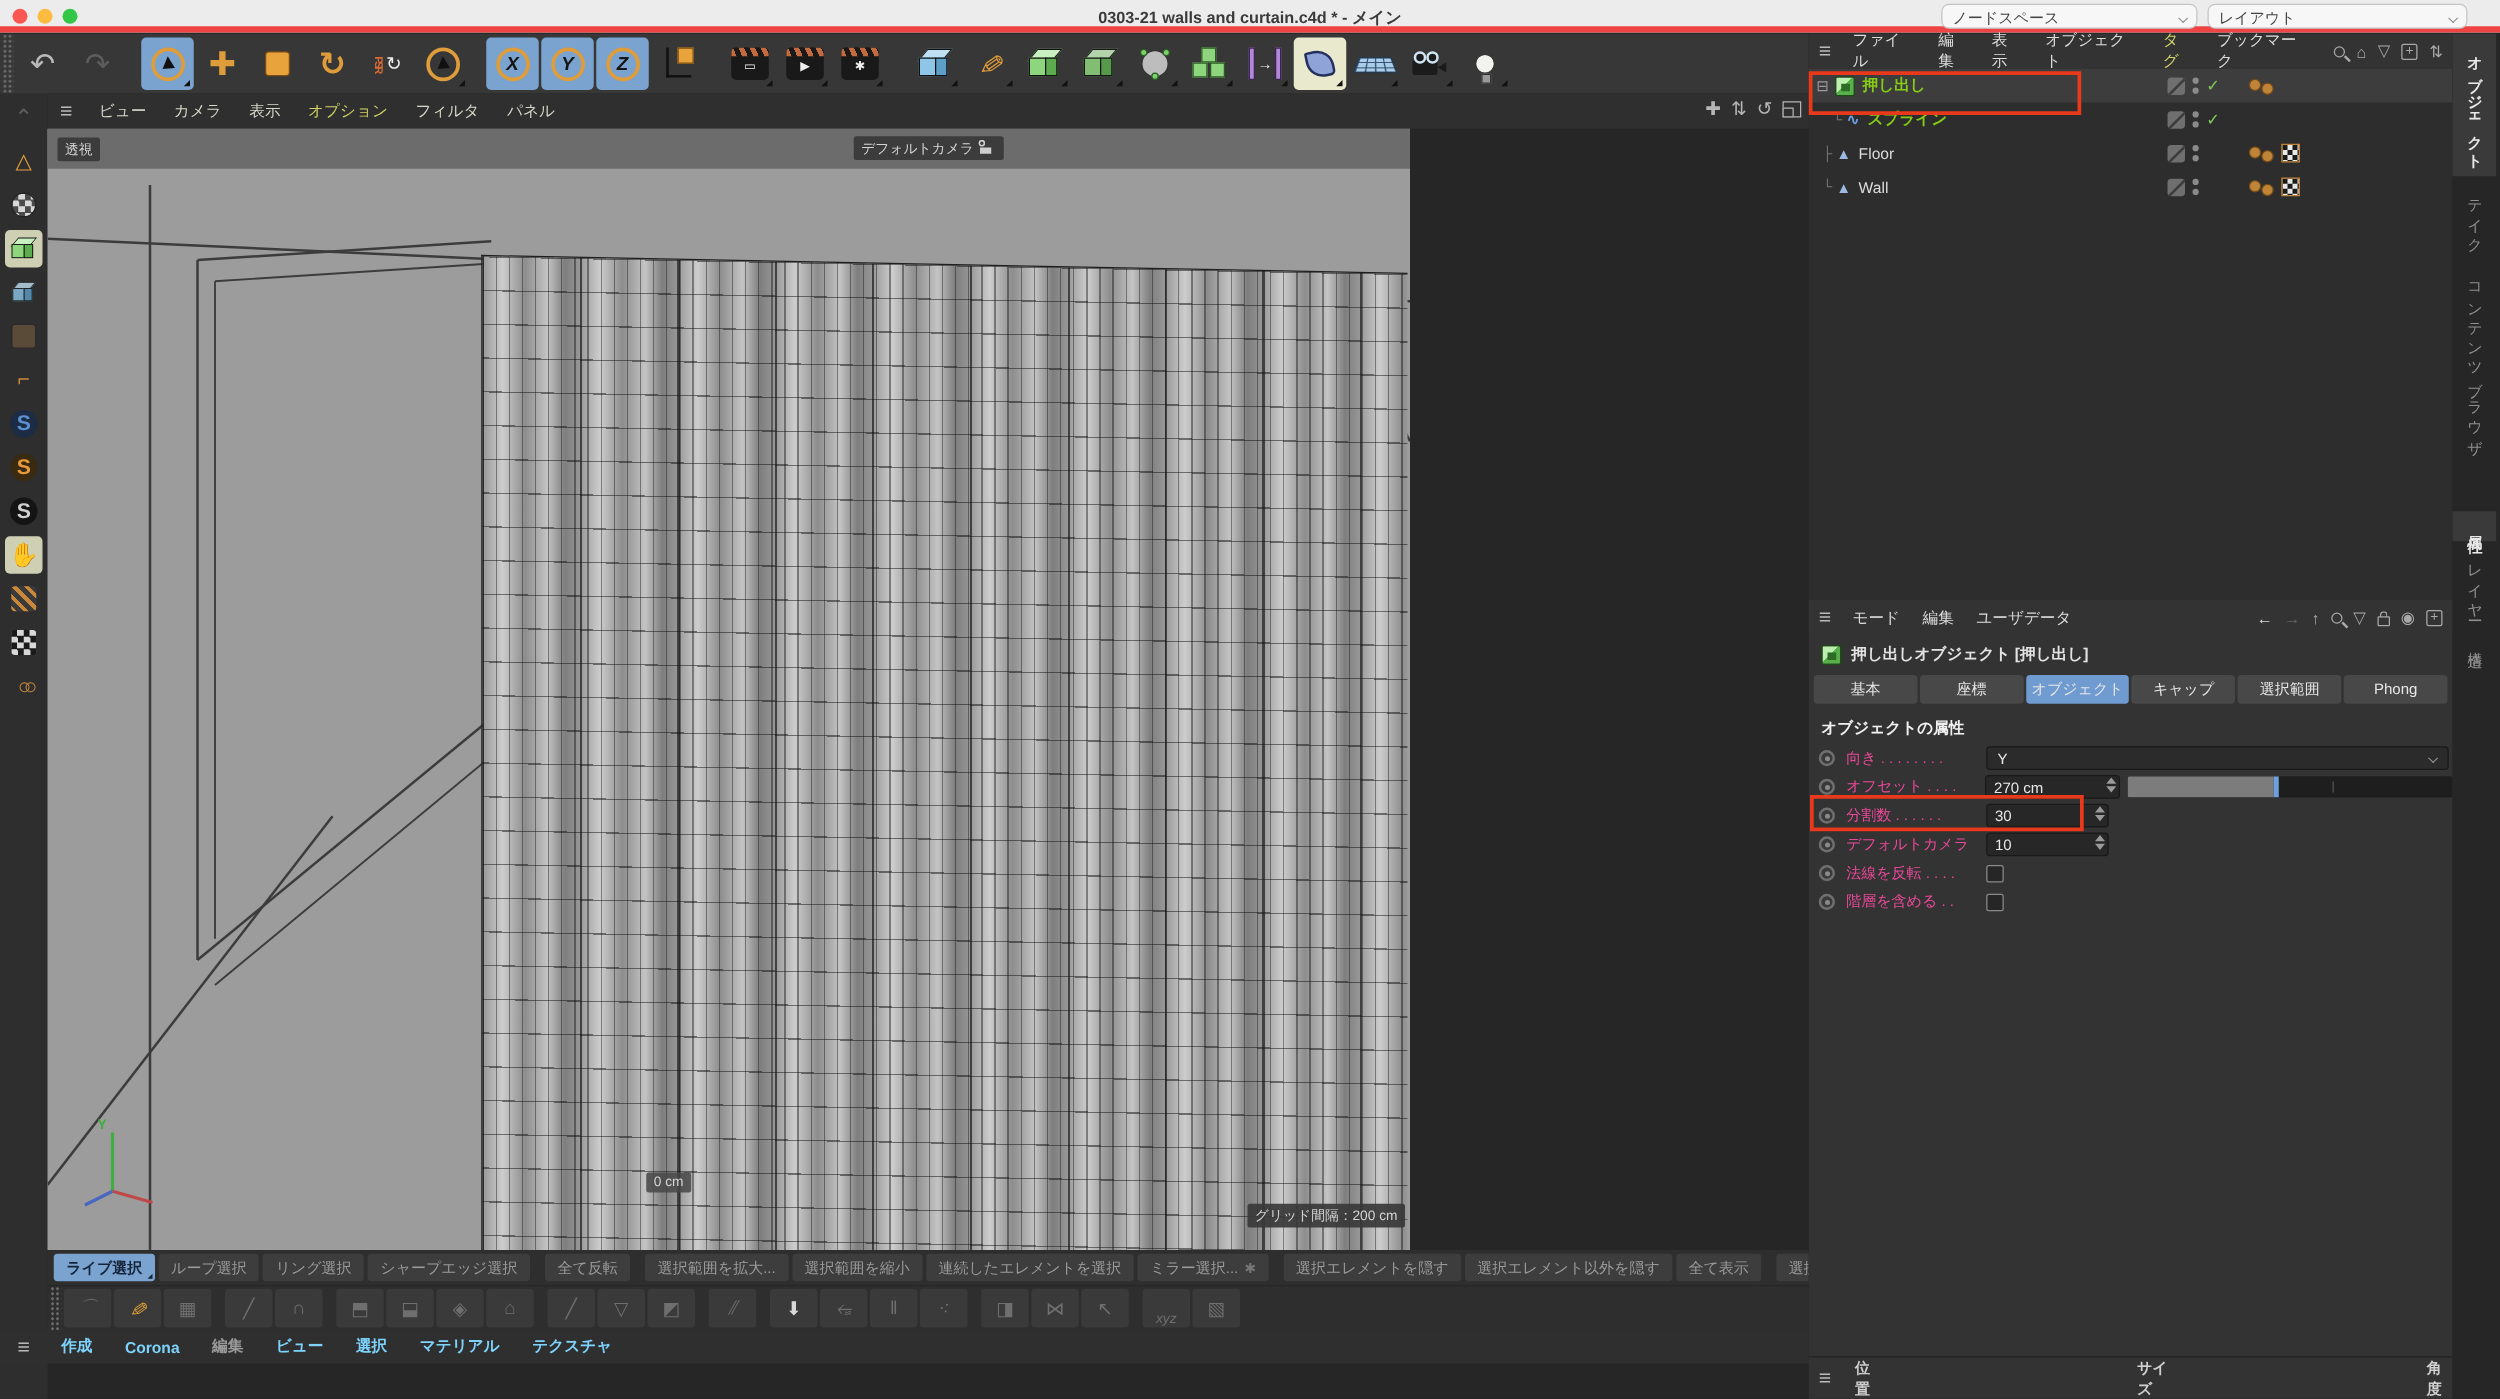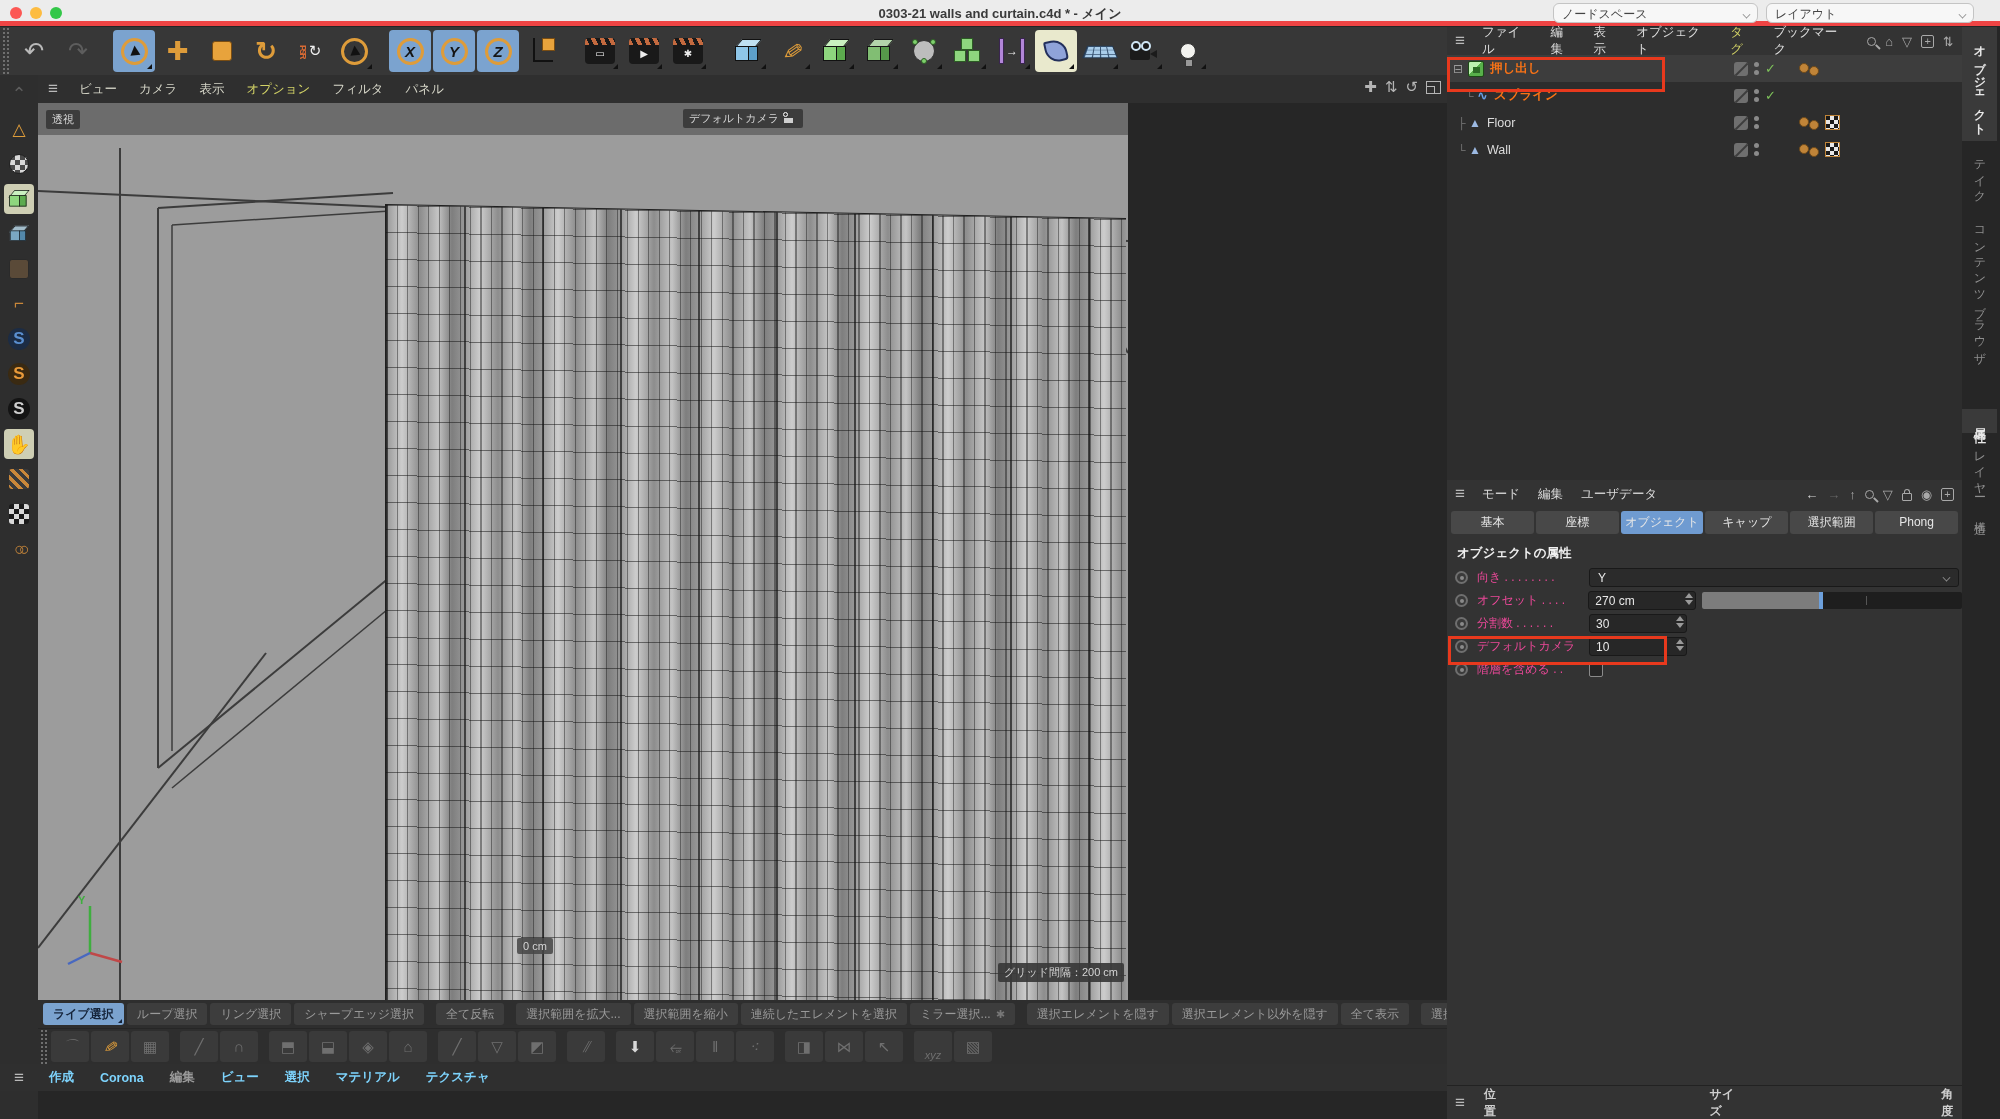--- a/index.html
+++ b/index.html
@@ -142,21 +142,21 @@
   .mag { width:9px; height:9px; border:1.7px solid #a9a9a9; border-radius:50%; position:relative; display:inline-block; }
   .mag::after { content:""; position:absolute; left:7px; top:8px; width:6px; height:1.7px; background:#a9a9a9; transform:rotate(45deg); }
   .plusbox { width:13px; height:13px; border:1.5px solid #a9a9a9; border-radius:2px; display:flex;
     align-items:center; justify-content:center; font-size:11px; color:#a9a9a9; line-height:1; }
   .lockico { width:10px; height:8px; border:1.5px solid #a9a9a9; border-radius:1px; position:relative; margin-top:5px; }
   .lockico::before { content:""; position:absolute; left:1px; top:-5px; width:4px; height:4px;
     border:1.5px solid #a9a9a9; border-bottom:none; border-radius:4px 4px 0 0; }
 
   .om-row { height:27px; display:flex; align-items:center; font-size:12.5px; position:relative; }
   .om-row .name { margin-left:6px; }
-  .om-name-orange { color:#f97316; font-weight:bold; }
+  .om-name-orange { color:#84cc16; font-weight:bold; }
   .om-name-white { color:#dcdcdc; }
   .om-toggles { position:absolute; left:287px; display:flex; align-items:center; gap:6px; }
   .slashbox { width:14px; height:14px; background:#6f6f6f; border-radius:3px; position:relative; overflow:hidden; }
   .slashbox::after { content:""; position:absolute; left:-2px; top:6px; width:20px; height:1.5px; background:#3d3d3d; transform:rotate(-45deg); }
   .dots2 { display:flex; flex-direction:column; gap:3px; }
   .dots2 i { width:5px; height:5px; border-radius:50%; background:#8a8a8a; }
   .chk { color:#7ec25a; font-size:13px; font-weight:bold; }
   .om-tags { position:absolute; left:352px; display:flex; align-items:center; gap:4px; }
   .tagdots { position:relative; width:22px; height:12px; }
   .tagdots i { position:absolute; width:10px; height:10px; border-radius:50%; background:#c08438; border:1px solid #6e4a1a; }
@@ -701,20 +701,24 @@
       <span style="color:#666;">→</span>
       <span>↑</span>
       <span class="mag"></span>
       <span>▽</span>
       <span class="lockico"></span>
       <span>◉</span>
       <span class="plusbox">+</span>
     </div>
   </div>
 
+  <div class="title-row">
+    <span class="gcube"></span>
+    <span>押し出しオブジェクト [押し出し]</span>
+  </div>
 
   <div id="am-tabs">
     <span class="am-tab">基本</span>
     <span class="am-tab">座標</span>
     <span class="am-tab active">オブジェクト</span>
     <span class="am-tab">キャップ</span>
     <span class="am-tab">選択範囲</span>
     <span class="am-tab">Phong</span>
   </div>
 
@@ -763,20 +767,25 @@
     <span class="lbl">デフォルトカメラ</span>
     <div class="valbox" style="width:98px;">
       <input value="10" style="">
       <span class="stepper">
           <i class="up"></i>
           <i class="dn"></i>
         </span>
     </div>
   </div>
 
+  <div class="fld">
+    <span class="radio"></span>
+    <span class="lbl">法線を反転 . . . .</span>
+    <span class="checkbox"></span>
+  </div>
 
   <div class="fld">
     <span class="radio"></span>
     <span class="lbl">階層を含める . .</span>
     <span class="checkbox"></span>
   </div>
 </div>
 
 <div id="coordbar">
   <span class="hamb">≡</span>

